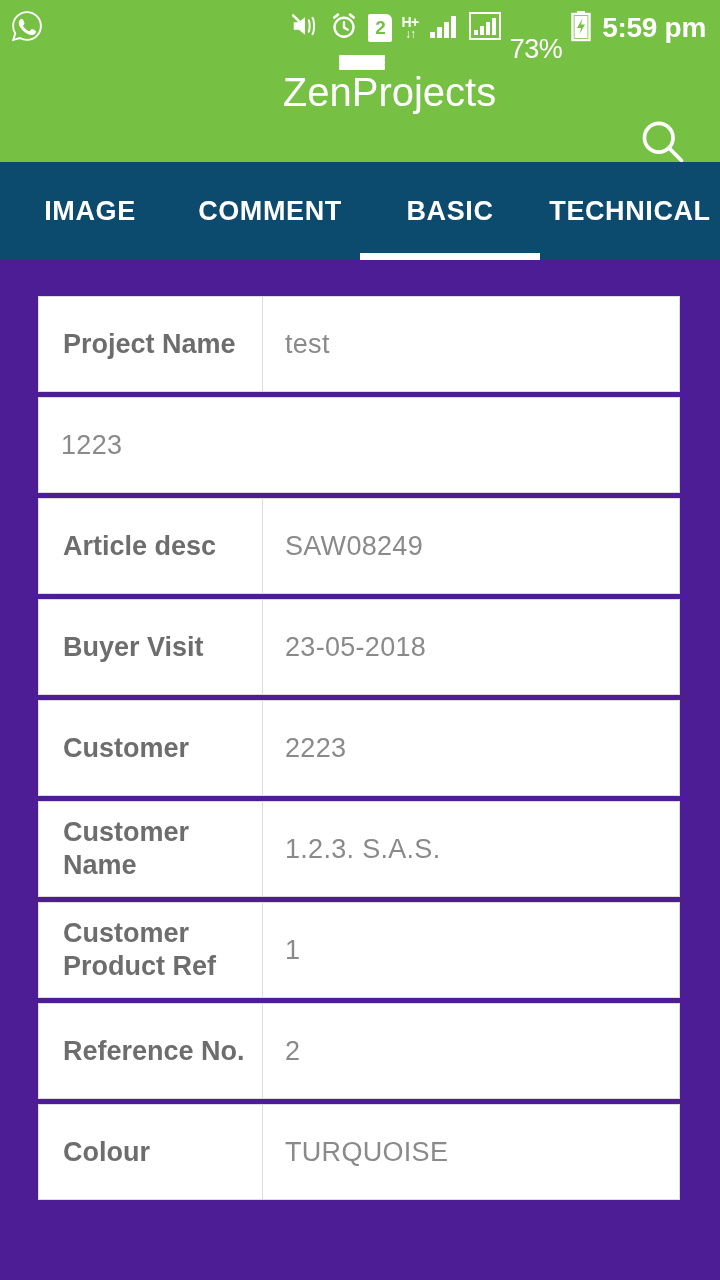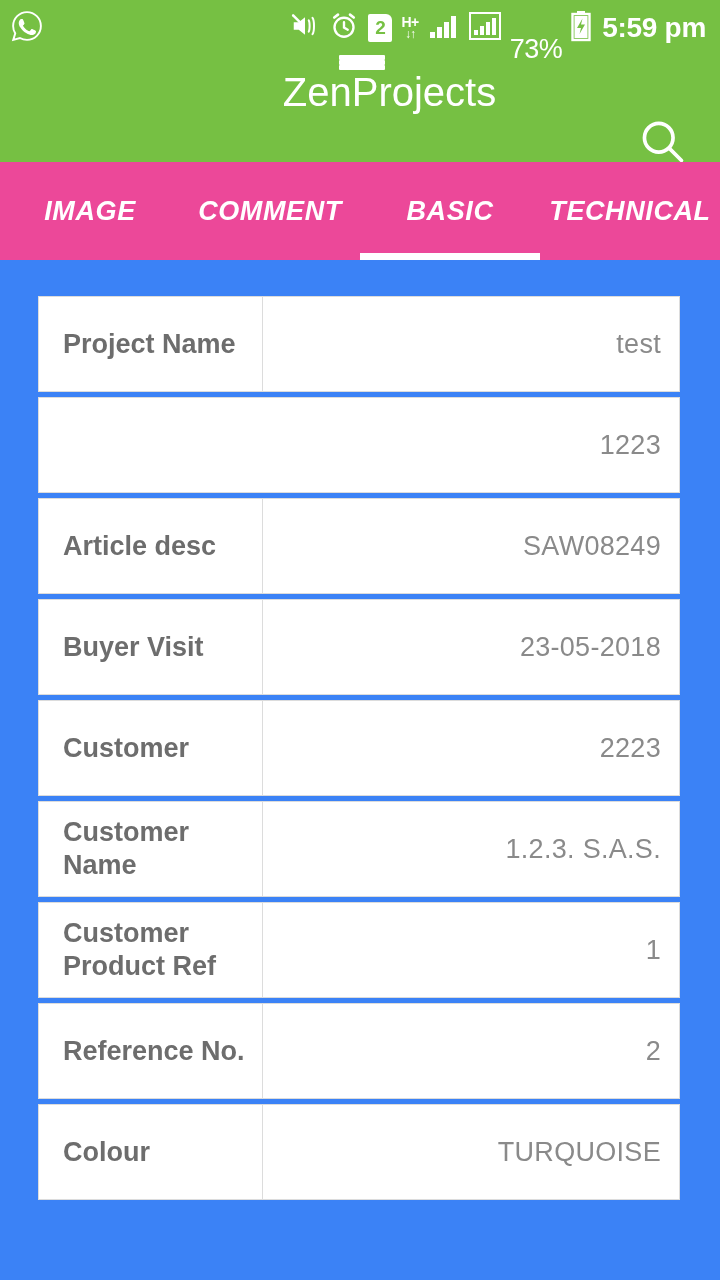--- a/index.html
+++ b/index.html
@@ -88,25 +88,24 @@
   #search-button {
     margin-left:auto;
     width:56px; height:56px;
     display:flex; align-items:center; justify-content:center;
     cursor:pointer;
   }
 
   
   #tab-bar {
     height:98px;
-    background:#ec4899;
+    background:#0c4a6e;
     display:flex;
     align-items:flex-end;
     position:relative;
-    font-style:italic;
   }
   .tab {
     height:98px;
     display:flex;
     align-items:center;
     justify-content:center;
     color:#ffffff;
     font-size:27px;
     font-weight:bold;
     letter-spacing:0.6px;
@@ -117,21 +116,21 @@
   .tab.active::after {
     content:"";
     position:absolute;
     left:0; right:0; bottom:0;
     height:7px;
     background:#ffffff;
   }
 
   
   #content {
-    background:#3b82f6;
+    background:#4c1d95;
     height:calc(1280px - 55px - 107px - 98px);
     overflow:hidden;
     padding:36px 40px 0 38px;
   }
   #detail-table {
     width:642px;
     border-collapse:separate;
     border-spacing:0 4px;
   }
   .row {
@@ -153,21 +152,20 @@
     font-size:27px;
     font-weight:bold;
     color:#6d6d6d;
     line-height:1.22;
   }
   .cell-value {
     flex:1 1 auto;
     display:flex;
     align-items:center;
     padding:10px 18px 10px 22px;
-    justify-content:flex-end;
   }
   .cell-value-text {
     font-size:27px;
     color:#8a8a8a;
     line-height:1.22;
     letter-spacing:0.3px;
   }
 </style>
 </head>
 <body>

